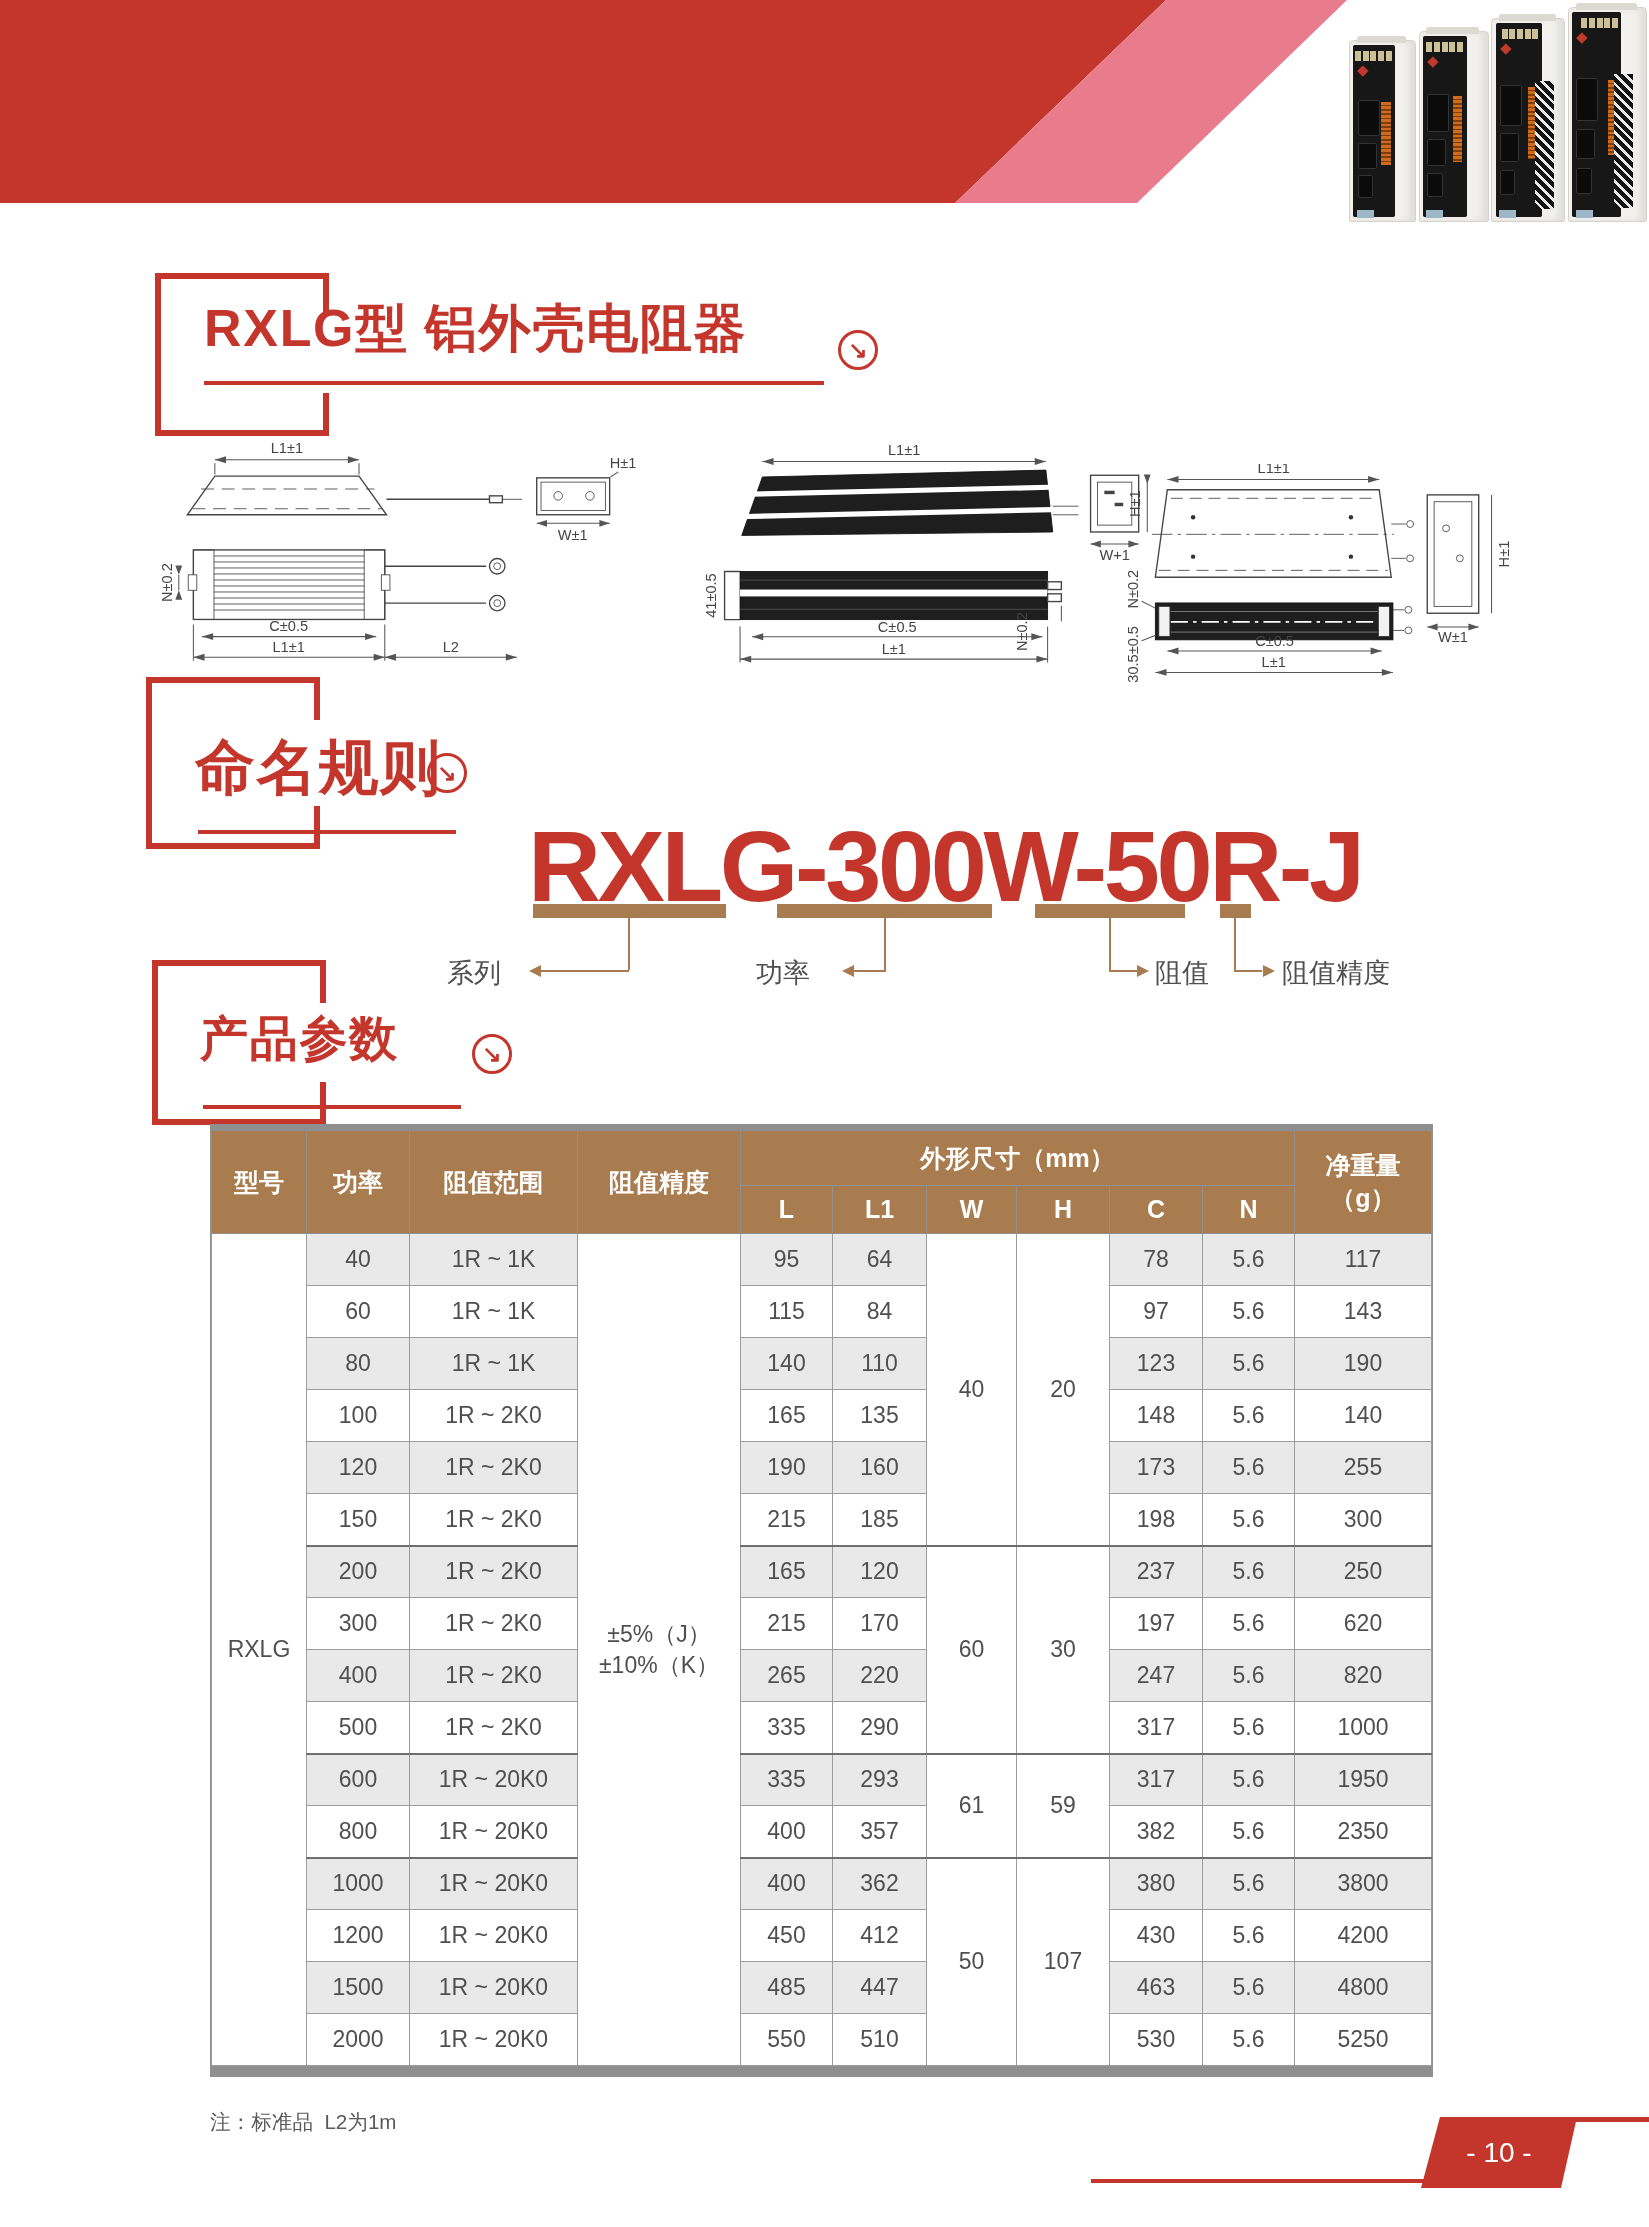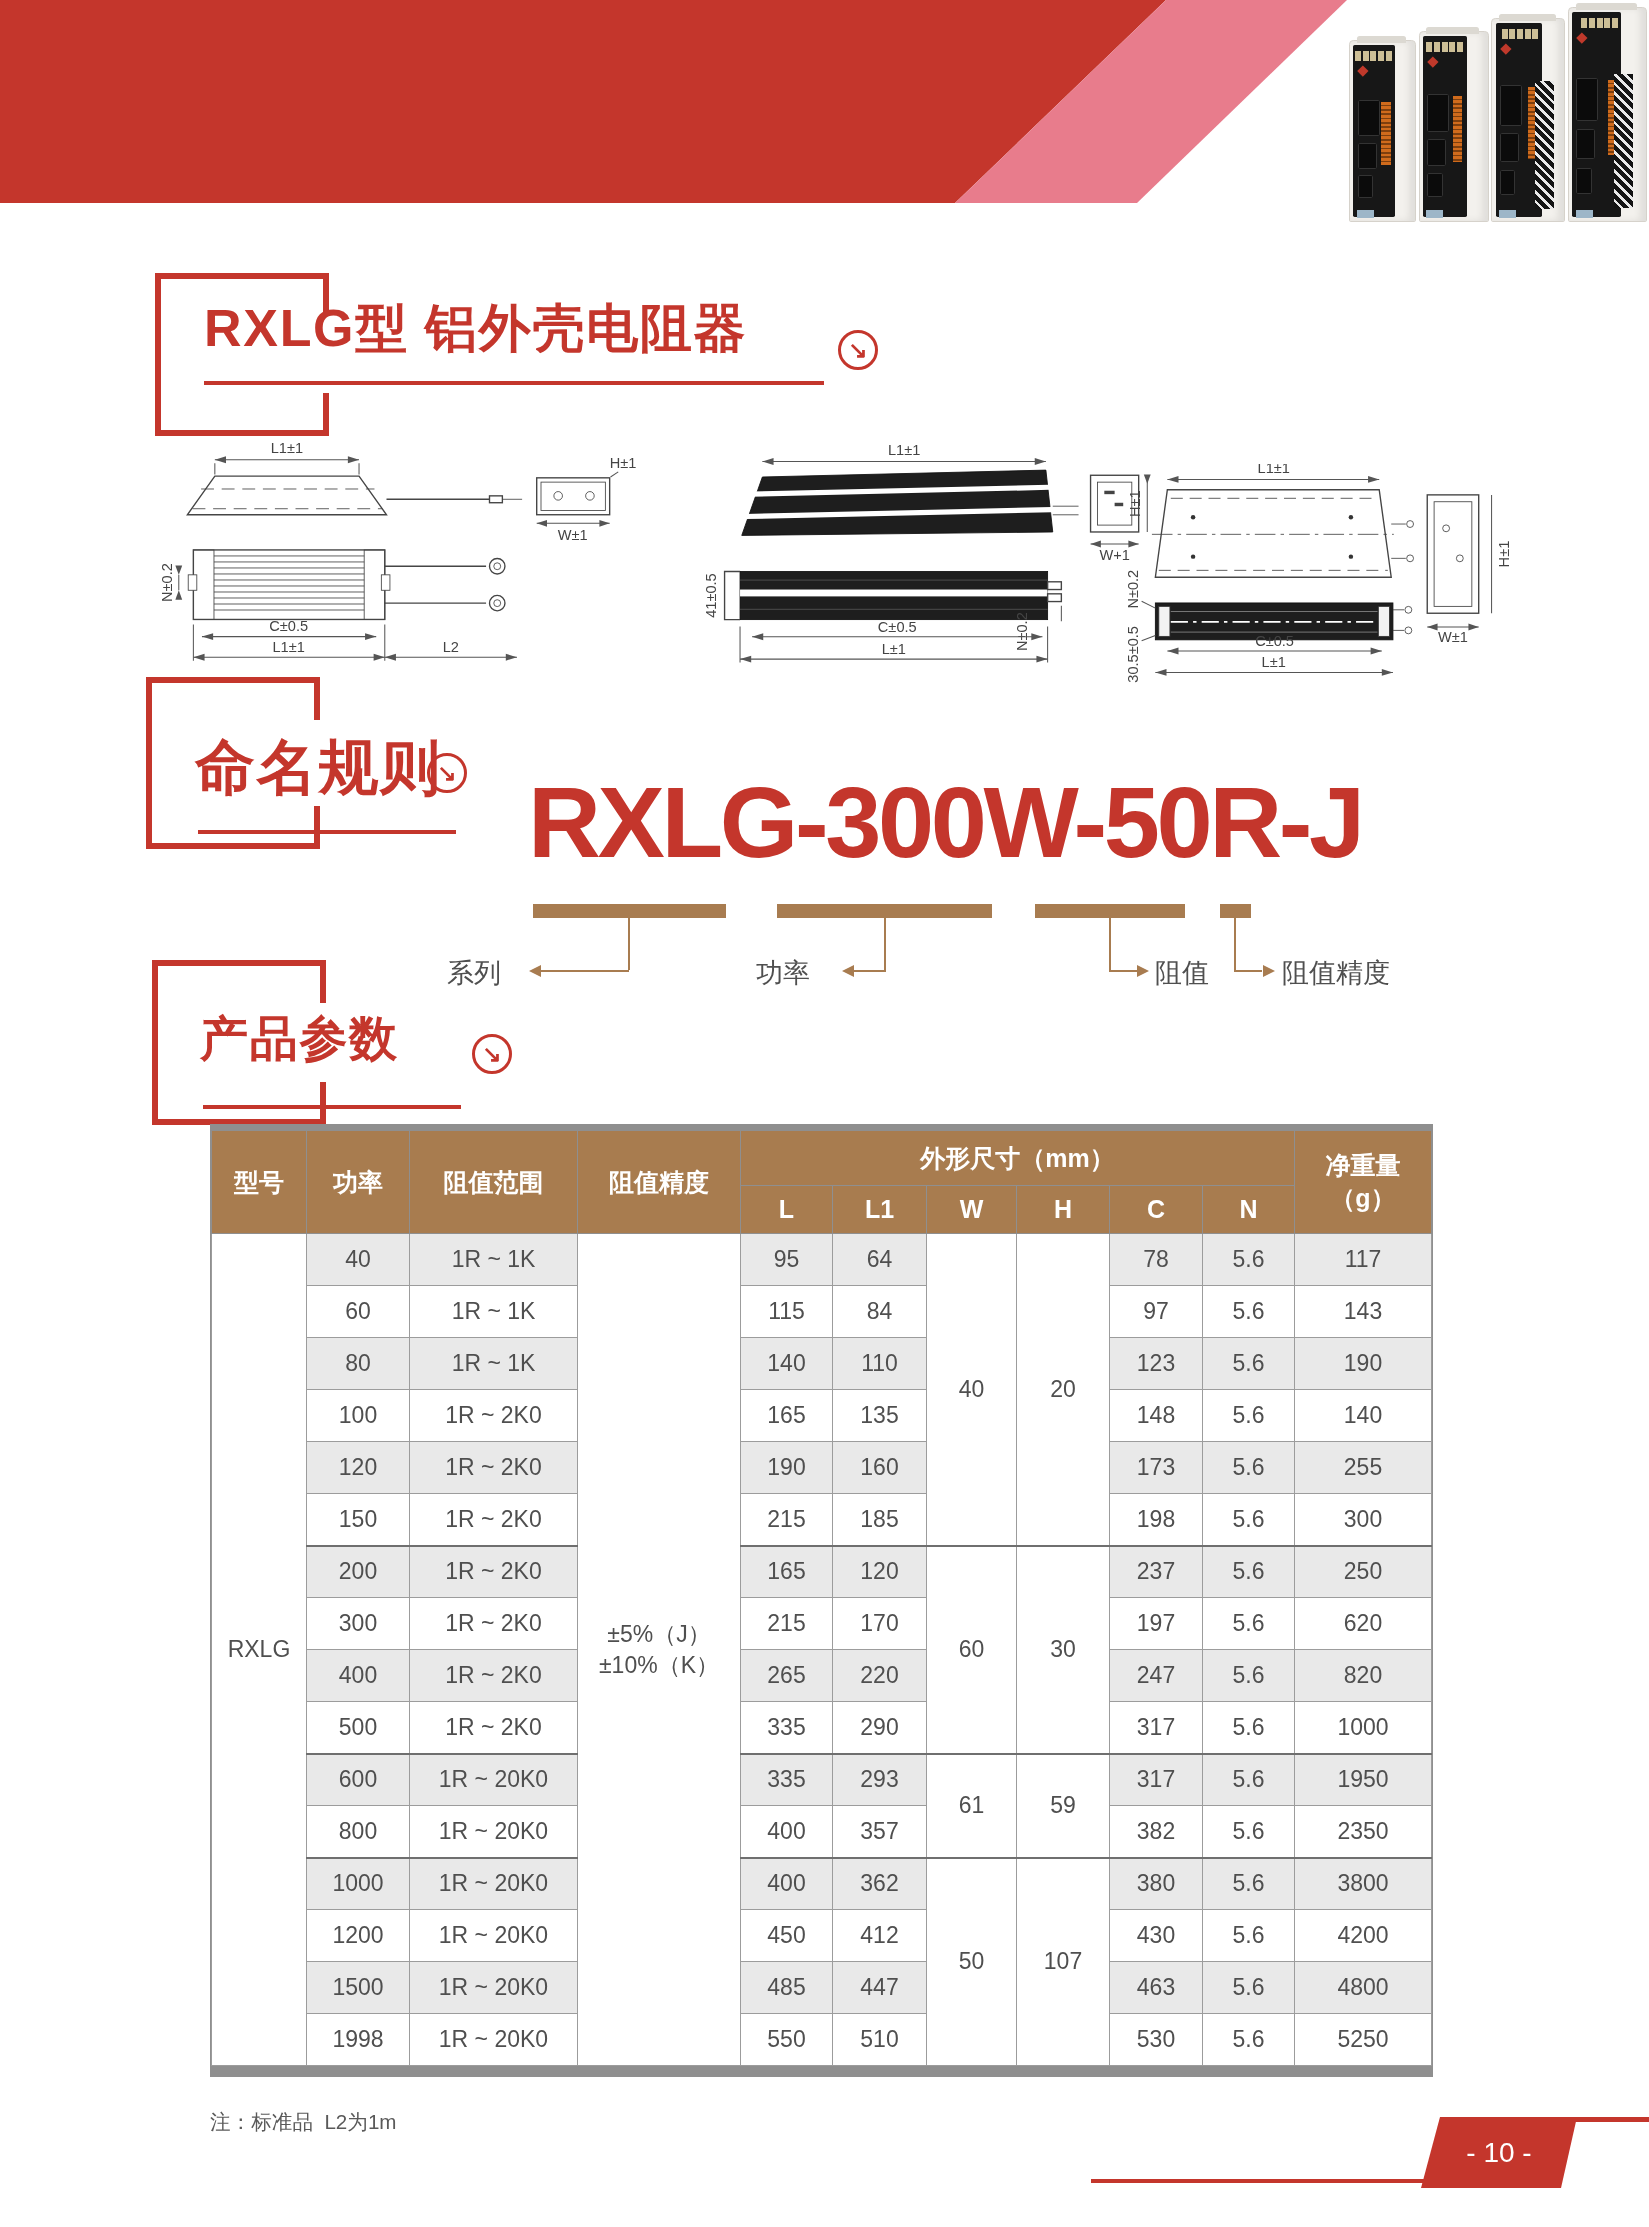--- a/index.html
+++ b/index.html
@@ -47,21 +47,21 @@
   .brk::before, .brk::after { content:""; position:absolute; right:-6px; width:6px;
                               height:43px; background:#C4362C; }
   .brk::before { top:-6px; } .brk::after { bottom:-6px; }
   .sec-title { color:#C4362C; font-weight:bold; letter-spacing:1.7px; white-space:nowrap; }
   .sec-underline { background:#C4362C; height:4.3px; }
   .circle-arrow { width:40px; height:40px; border:3.4px solid #C4362C; border-radius:50%;
                   color:#C4362C; font-size:23px; font-weight:bold; display:flex;
                   align-items:center; justify-content:center; }
 
   
-  .code { font-size:101px; font-weight:bold; color:#C4362C; letter-spacing:-3.4px; white-space:nowrap; }
+  .code { font-size:101px; font-weight:bold; color:#C4362C; letter-spacing:-3.4px; white-space:nowrap;margin-top:44px; }
   .nbar  { height:13.7px; background:#A87C50; }
   .nstem { width:1.7px; background:#A87C50; }
   .nline { height:1.7px; background:#A87C50; }
   .arrL, .arrR { width:0; height:0; border-top:6px solid transparent; border-bottom:6px solid transparent; }
   .arrL { border-right:12px solid #A87C50; }
   .arrR { border-left:12px solid #A87C50; }
   .nlabel { font-size:27px; color:#4f4f4f; white-space:nowrap; }
 
   
   svg text { font-family:"Liberation Sans",sans-serif; font-size:17px; fill:#444; }
@@ -571,21 +571,21 @@
         <tr class="stripe">
           <td>1500</td>
           <td>1R ~ 20K0</td>
           <td>485</td>
           <td>447</td>
           <td>463</td>
           <td>5.6</td>
           <td>4800</td>
         </tr>
         <tr class="">
-          <td>1998</td>
+          <td>2000</td>
           <td>1R ~ 20K0</td>
           <td>550</td>
           <td>510</td>
           <td>530</td>
           <td>5.6</td>
           <td>5250</td>
         </tr>
       </tbody>
 </table>
 </div>

